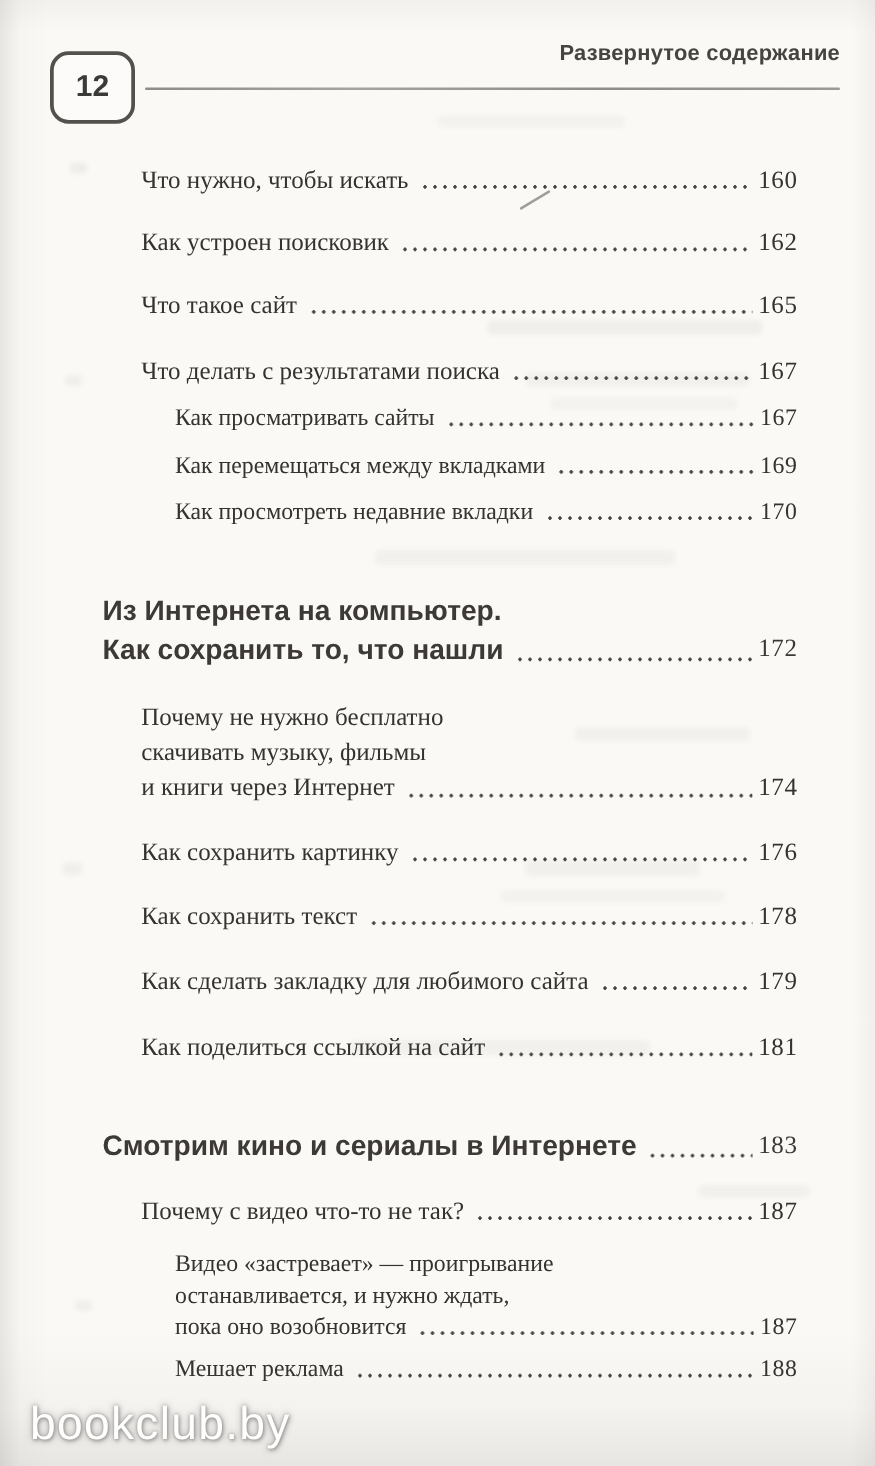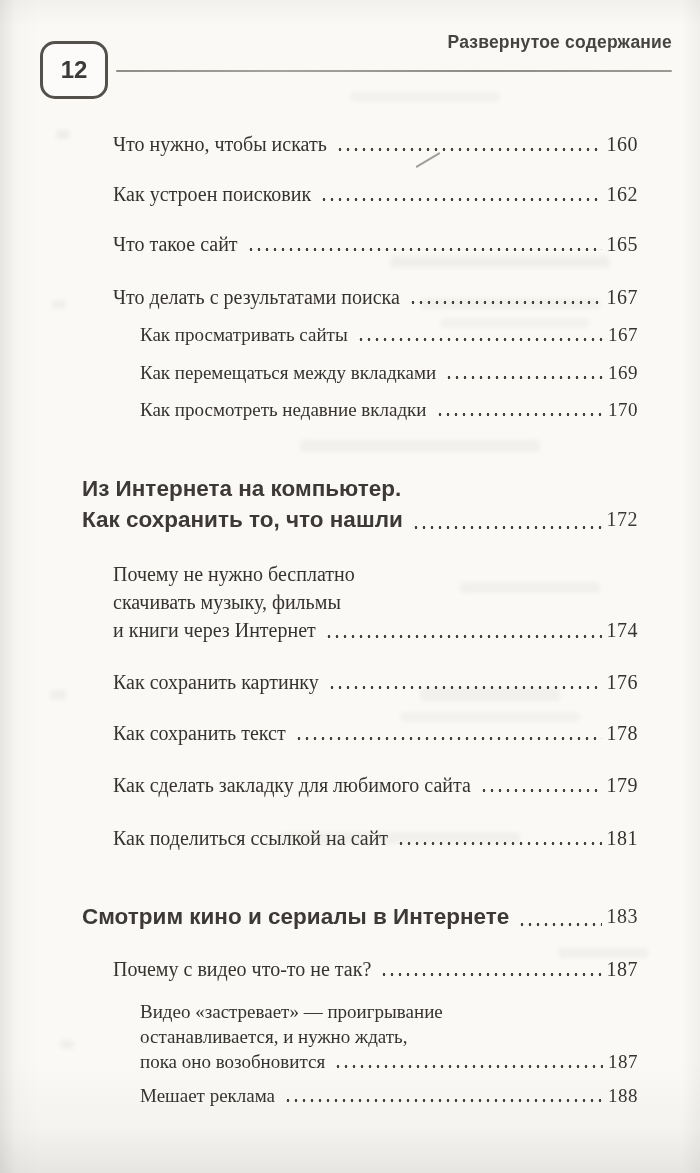--- a/index.html
+++ b/index.html
@@ -268,14 +268,15 @@
   <div class="smudge s6"></div>
   <div class="smudge s7"></div>
   <div class="smudge s8"></div>
   <div class="smudge s9"></div>
   <div class="smudge s10"></div>
   <div class="smudge s11"></div>
   <div class="smudge s12"></div>
   <div class="smudge s13"></div>
   <div class="smudge s14"></div>
 
+  <div class="watermark">bookclub.by</div>
 
 </div>
 
 </body></html>

